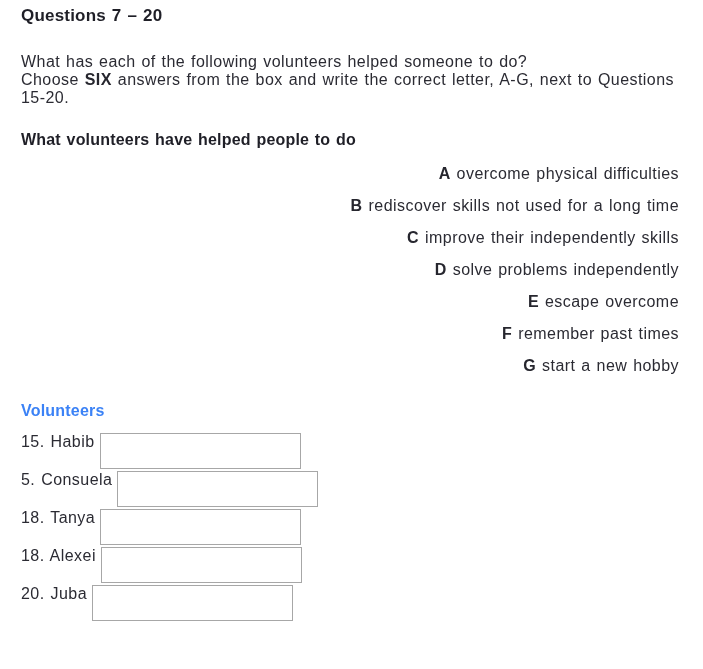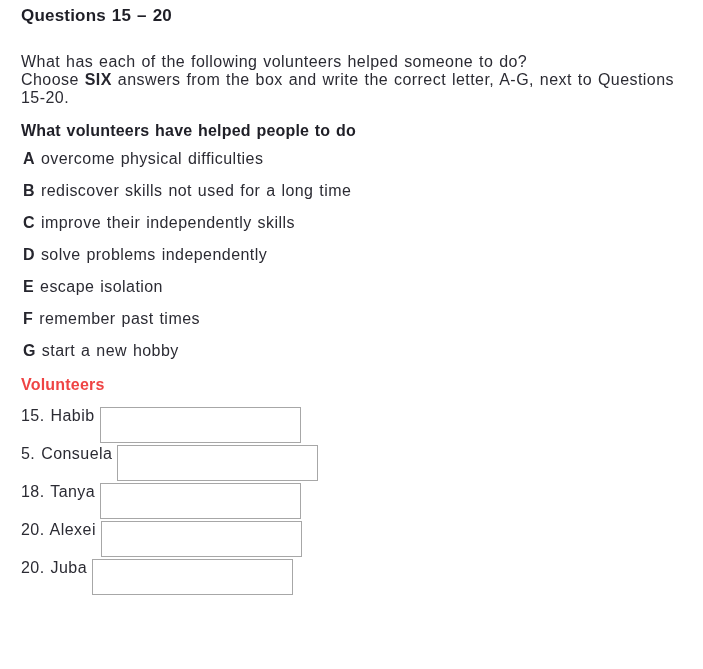--- a/index.html
+++ b/index.html
@@ -20,34 +20,34 @@
   .q-title {
     font-size: 17px;
     font-weight: 700;
     color: #1f1f27;
     letter-spacing: 0.2px;
   }
   .instr1 { margin-top: 28px; }
   .instr2 { }
   .instr2 strong, .option strong { font-weight: 700; color: #26262e; }
   .box-heading {
-    margin-top: 15px;
+    margin-top: 24px;
     font-size: 16px;
     font-weight: 700;
     color: #1f1f27;
     letter-spacing: 0.2px;
   }
-  .options { margin: 2px; }
+  .options { margin: 16px; text-align: right; }
   .option { margin-top: 14px; }
   .option:first-child { margin-top: 10px; }
   .vol-heading {
-    margin-top: 16px;
+    margin-top: 27px;
     font-size: 16px;
     font-weight: 700;
-    color: #ef4444;
+    color: #3b82f6;
     letter-spacing: 0.2px;
   }
   .rows { margin-top: 13px; }
   .row {
     display: flex;
     align-items: flex-start;
     height: 38px;
   }
   .row-label {
     white-space: pre;
@@ -64,55 +64,55 @@
     font-size: 16px;
     color: #2b2b33;
     outline: none;
   }
 </style>
 </head>
 <body>
 
 <main>
 
-  <h2 class="q-title">Questions 15 – 20</h2>
+  <h2 class="q-title">Questions 7 – 20</h2>
 
   <p class="instr1">What has each of the following volunteers helped someone to do?</p>
 
   <p class="instr2"><span>Choose </span><strong>SIX</strong><span> answers from the box and write the correct letter, A-G, next to Questions 15-20.</span></p>
 
   <h3 class="box-heading">What volunteers have helped people to do</h3>
 
   <div class="options">
     <p class="option"><strong>A</strong> <span>overcome physical difficulties</span></p>
     <p class="option"><strong>B</strong> <span>rediscover skills not used for a long time</span></p>
     <p class="option"><strong>C</strong> <span>improve their independently skills</span></p>
     <p class="option"><strong>D</strong> <span>solve problems independently</span></p>
-    <p class="option"><strong>E</strong> <span>escape isolation</span></p>
+    <p class="option"><strong>E</strong> <span>escape overcome</span></p>
     <p class="option"><strong>F</strong> <span>remember past times</span></p>
     <p class="option"><strong>G</strong> <span>start a new hobby</span></p>
   </div>
 
   <h3 class="vol-heading">Volunteers</h3>
 
   <div class="rows">
     <div class="row">
       <span class="row-label">15. Habib</span>
       <input type="text" class="answer-input" aria-label="15. Habib" style="">
     </div>
     <div class="row">
       <span class="row-label">5. Consuela</span>
       <input type="text" class="answer-input" aria-label="16. Consuela" style="">
     </div>
     <div class="row">
       <span class="row-label">18. Tanya</span>
       <input type="text" class="answer-input" aria-label="18. Tanya" style="">
     </div>
     <div class="row">
-      <span class="row-label">20. Alexei</span>
+      <span class="row-label">18. Alexei</span>
       <input type="text" class="answer-input" aria-label="19. Alexei" style="">
     </div>
     <div class="row">
       <span class="row-label">20. Juba</span>
       <input type="text" class="answer-input" aria-label="20. Juba" style="">
     </div>
   </div>
 
 </main>
 

